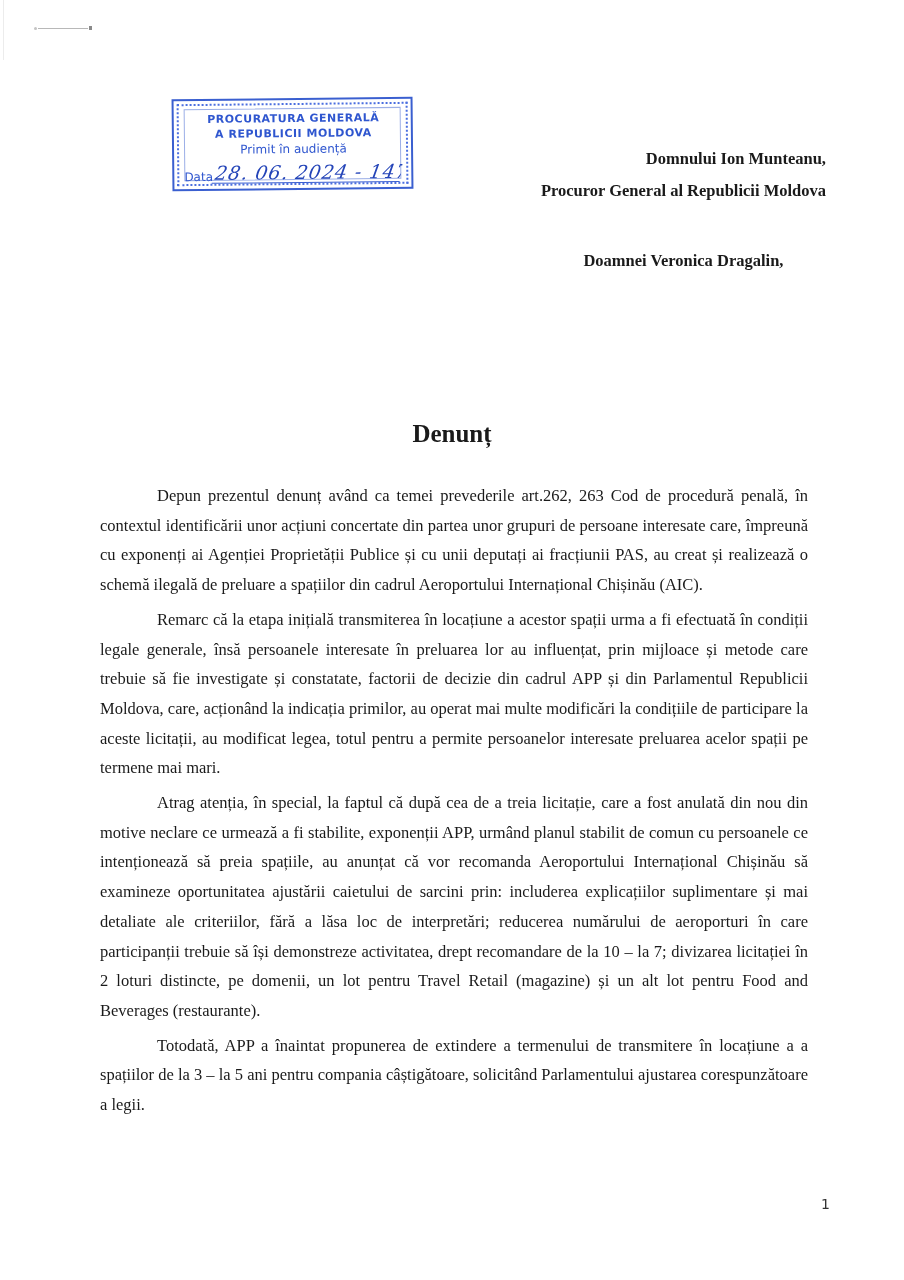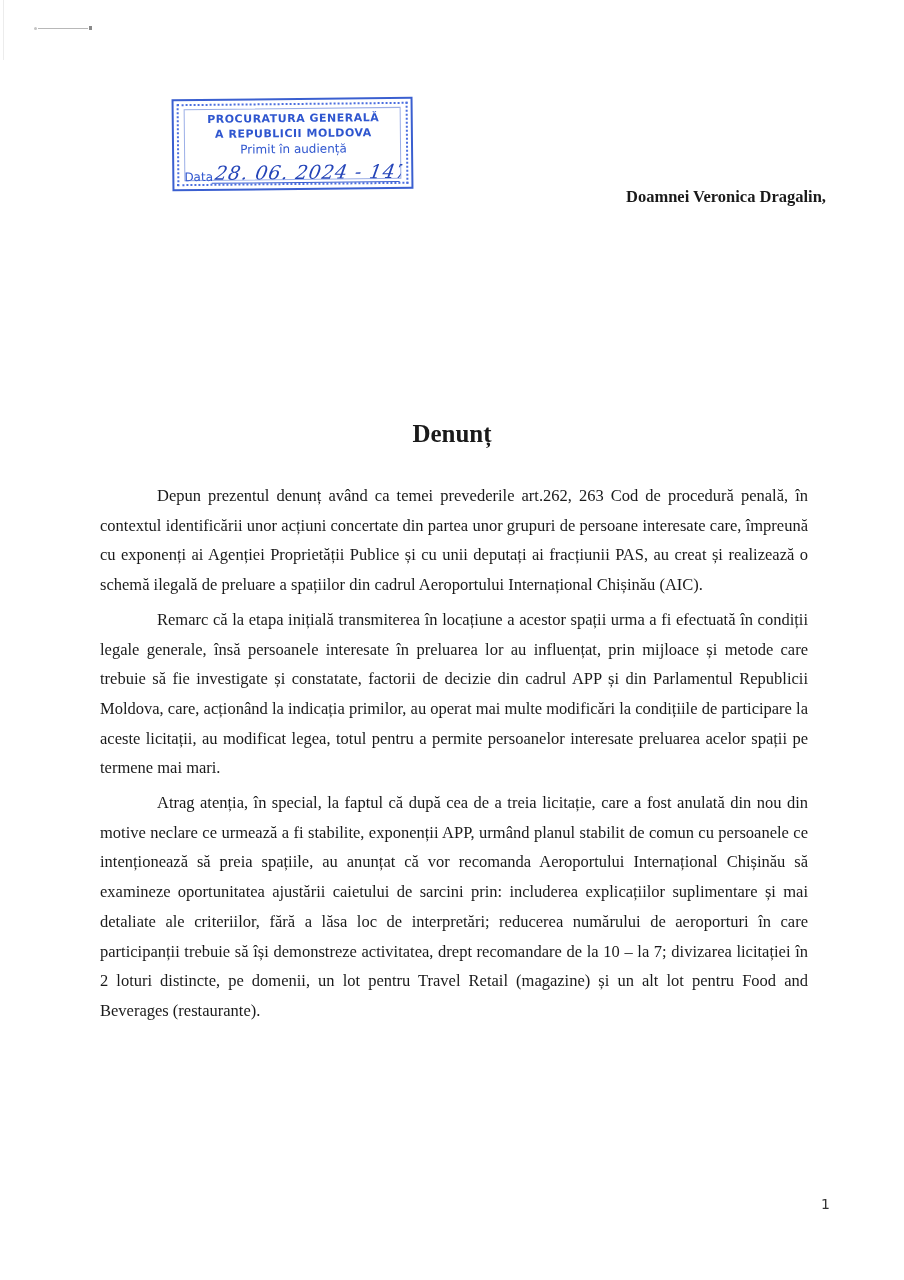--- a/index.html
+++ b/index.html
@@ -65,27 +65,30 @@
     <span class="stamp-l3">Primit în audiență</span>
   </div>
   <div class="stamp-date-row">
     <span class="stamp-date-label">Data</span>
     <span class="stamp-date-value">28. 06. 2024 - 1475</span>
   </div>
 </div>
 
 <div class="addressees">
   <div class="addressee">
+    <span>Domnului Ion Munteanu,</span>
+    <span>Procuror General al Republicii Moldova</span>
   </div>
   <div class="addressee">
     <span>Doamnei Veronica Dragalin,</span>
   </div>
 </div>
 
 <div class="title">Denunț</div>
 
 <div class="body-text">
   <p>Depun prezentul denunț având ca temei prevederile art.262, 263 Cod de procedură penală, în contextul identificării unor acțiuni concertate din partea unor grupuri de persoane interesate care, împreună cu exponenți ai Agenției Proprietății Publice și cu unii deputați ai fracțiunii PAS, au creat și realizează o schemă ilegală de preluare a spațiilor din cadrul Aeroportului Internațional Chișinău (AIC).</p>
   <p>Remarc că la etapa inițială transmiterea în locațiune a acestor spații urma a fi efectuată în condiții legale generale, însă persoanele interesate în preluarea lor au influențat, prin mijloace și metode care trebuie să fie investigate și constatate, factorii de decizie din cadrul APP și din Parlamentul Republicii Moldova, care, acționând la indicația primilor, au operat mai multe modificări la condițiile de participare la aceste licitații, au modificat legea, totul pentru a permite persoanelor interesate preluarea acelor spații pe termene mai mari.</p>
   <p>Atrag atenția, în special, la faptul că după cea de a treia licitație, care a fost anulată din nou din motive neclare ce urmează a fi stabilite, exponenții APP, urmând planul stabilit de comun cu persoanele ce intenționează să preia spațiile, au anunțat că vor recomanda Aeroportului Internațional Chișinău să examineze oportunitatea ajustării caietului de sarcini prin: includerea explicațiilor suplimentare și mai detaliate ale criteriilor, fără a lăsa loc de interpretări; reducerea numărului de aeroporturi în care participanții trebuie să își demonstreze activitatea, drept recomandare de la 10 – la 7; divizarea licitației în 2 loturi distincte, pe domenii, un lot pentru Travel Retail (magazine) și un alt lot pentru Food and Beverages (restaurante).</p>
+  <p>Totodată, APP a înaintat propunerea de extindere a termenului de transmitere în locațiune a a spațiilor de la 3 – la 5 ani pentru compania câștigătoare, solicitând Parlamentului ajustarea corespunzătoare a legii.</p>
 </div>
 
 <div class="page-number">1</div>
 
 </body></html>

